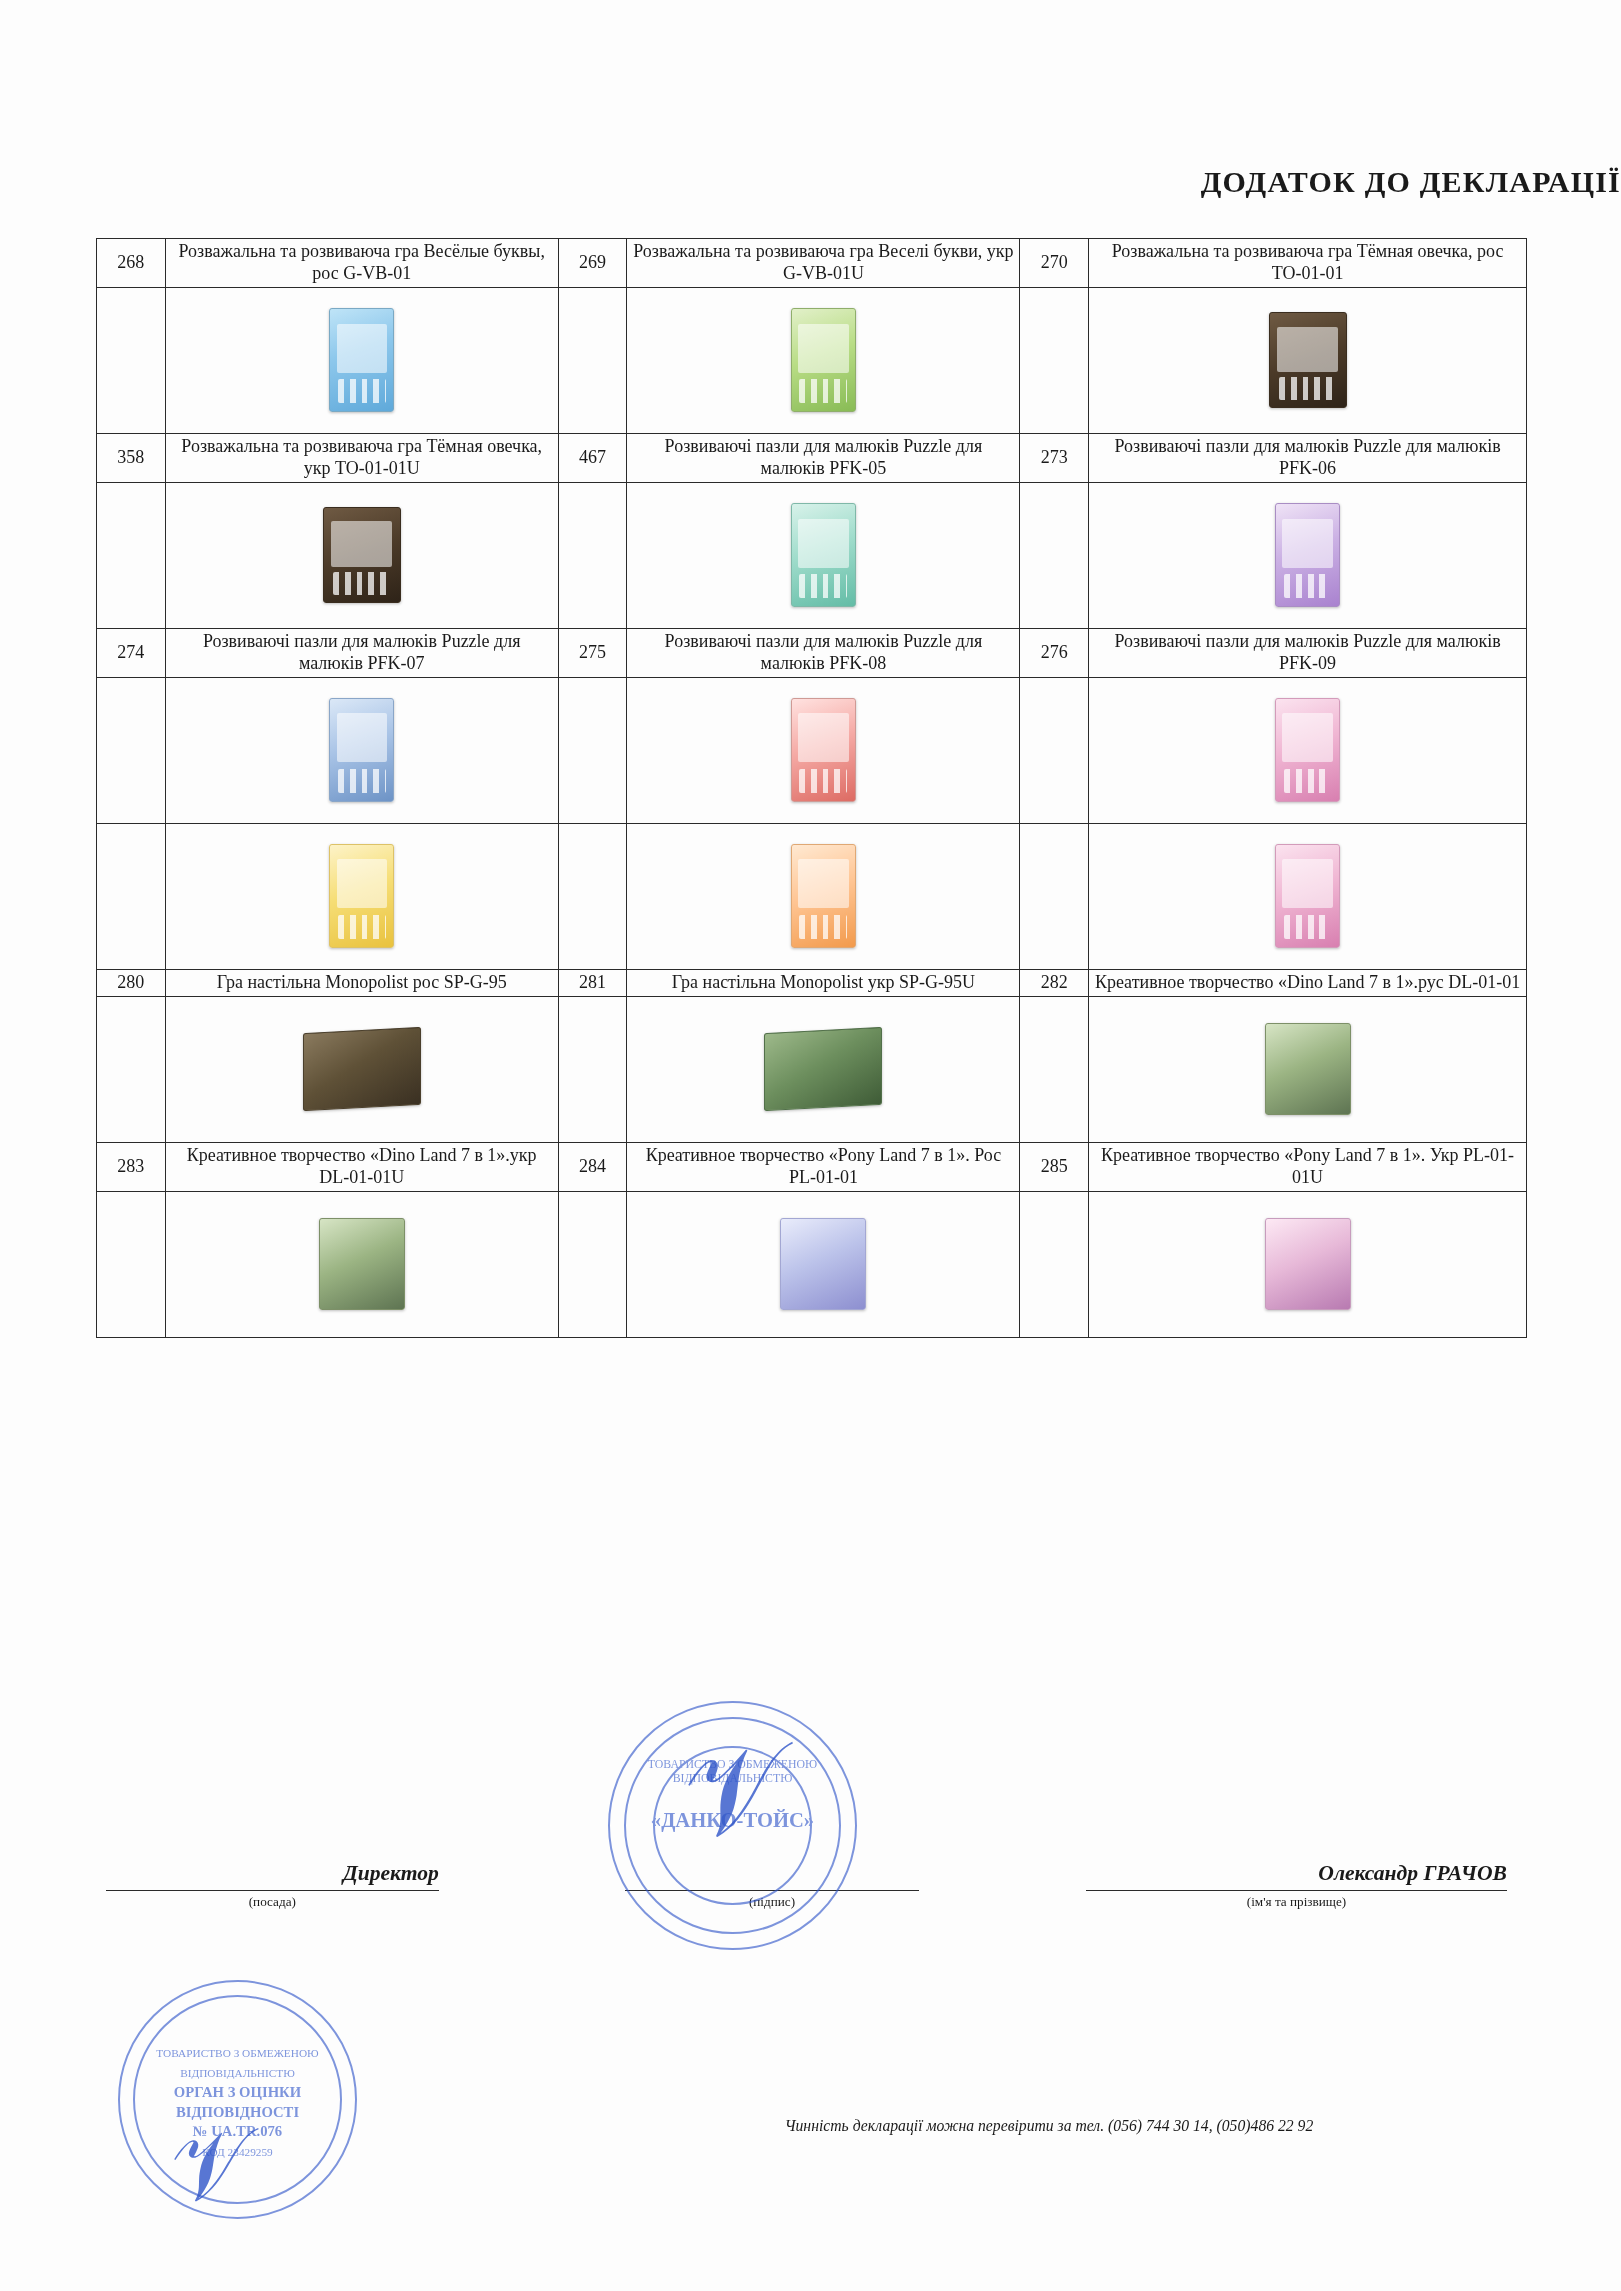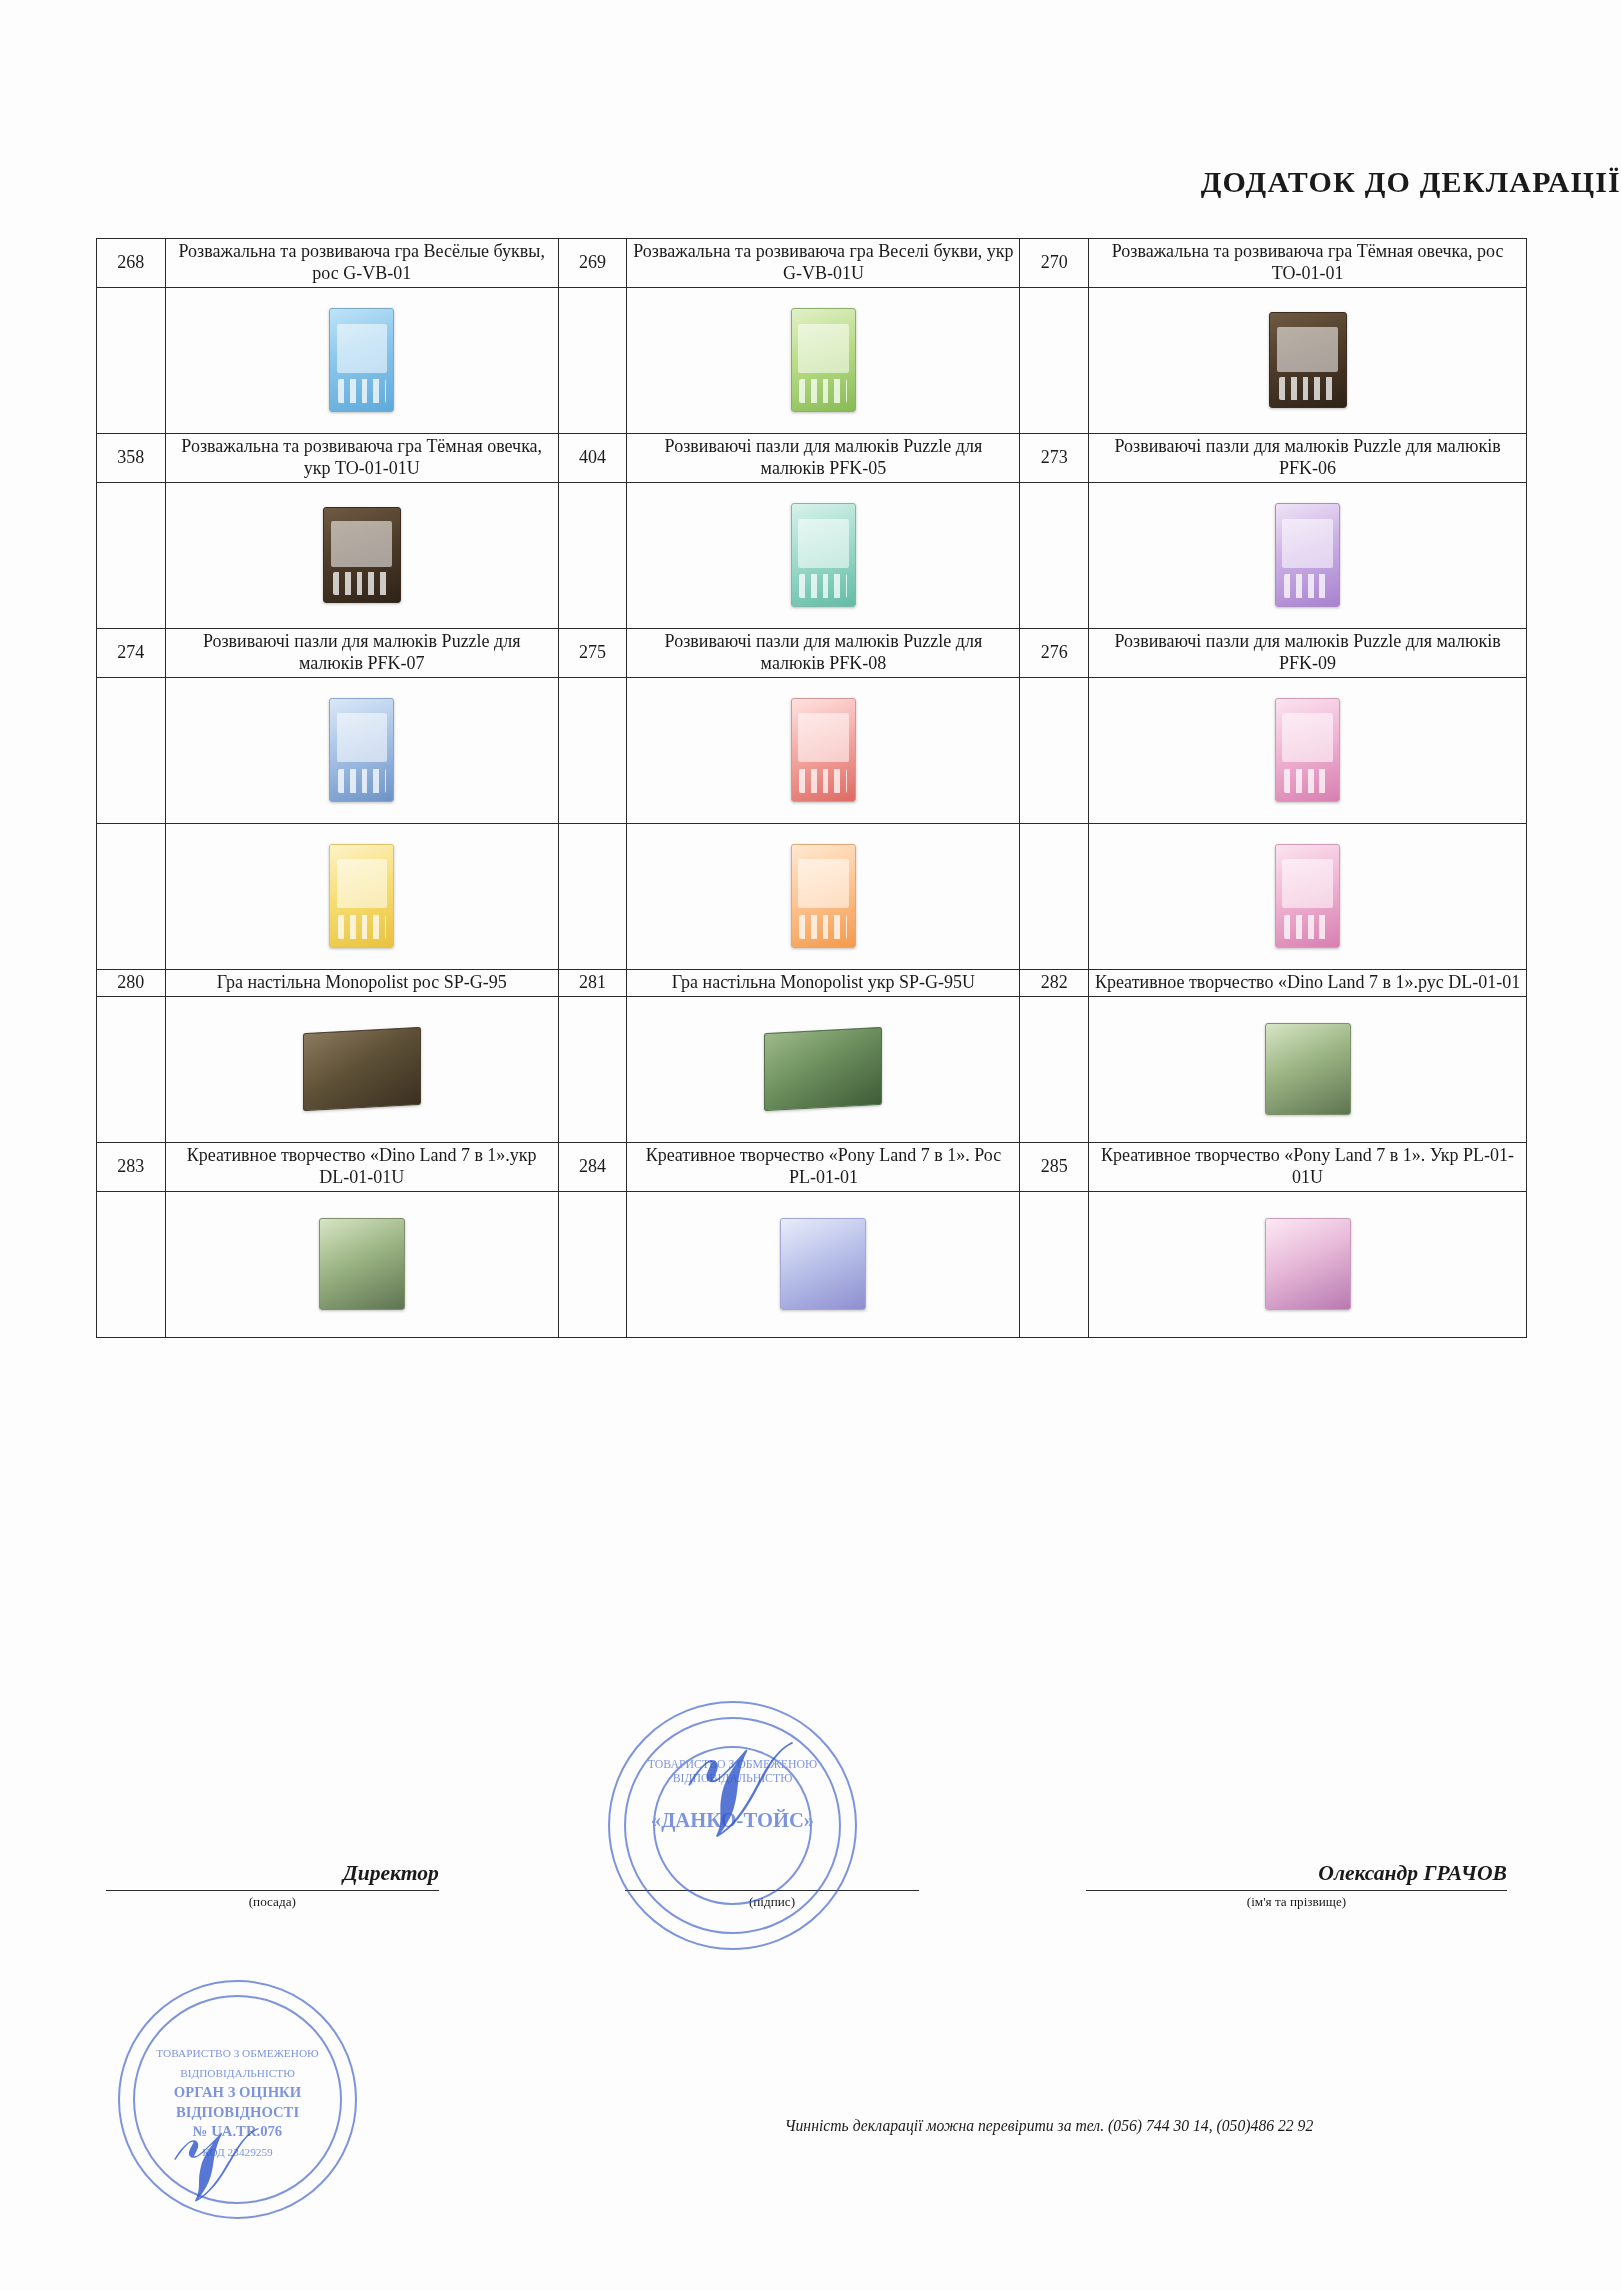--- a/index.html
+++ b/index.html
@@ -396,21 +396,21 @@
                 <div class="inner-pic"></div>
                 <div class="inner-dots"></div>
               </div>
             </div>
         </td>
       </tr>
 
       <tr>
         <td class="num">358</td>
         <td class="desc">Розважальна та розвиваюча гра Тёмная овечка,  укр ТО-01-01U</td>
-        <td class="num">404</td>
+        <td class="num">467</td>
         <td class="desc">Розвиваючі пазли для малюків Puzzle для малюків PFK-05</td>
         <td class="num">273</td>
         <td class="desc-wide">Розвиваючі пазли для малюків Puzzle для малюків PFK-06</td>
       </tr>
       <tr class="img-row">
         <td></td>
         <td>
           <div class="thumb-wrap">
               <div class="thumb t-box dark">
                 <div class="inner-pic"></div>

